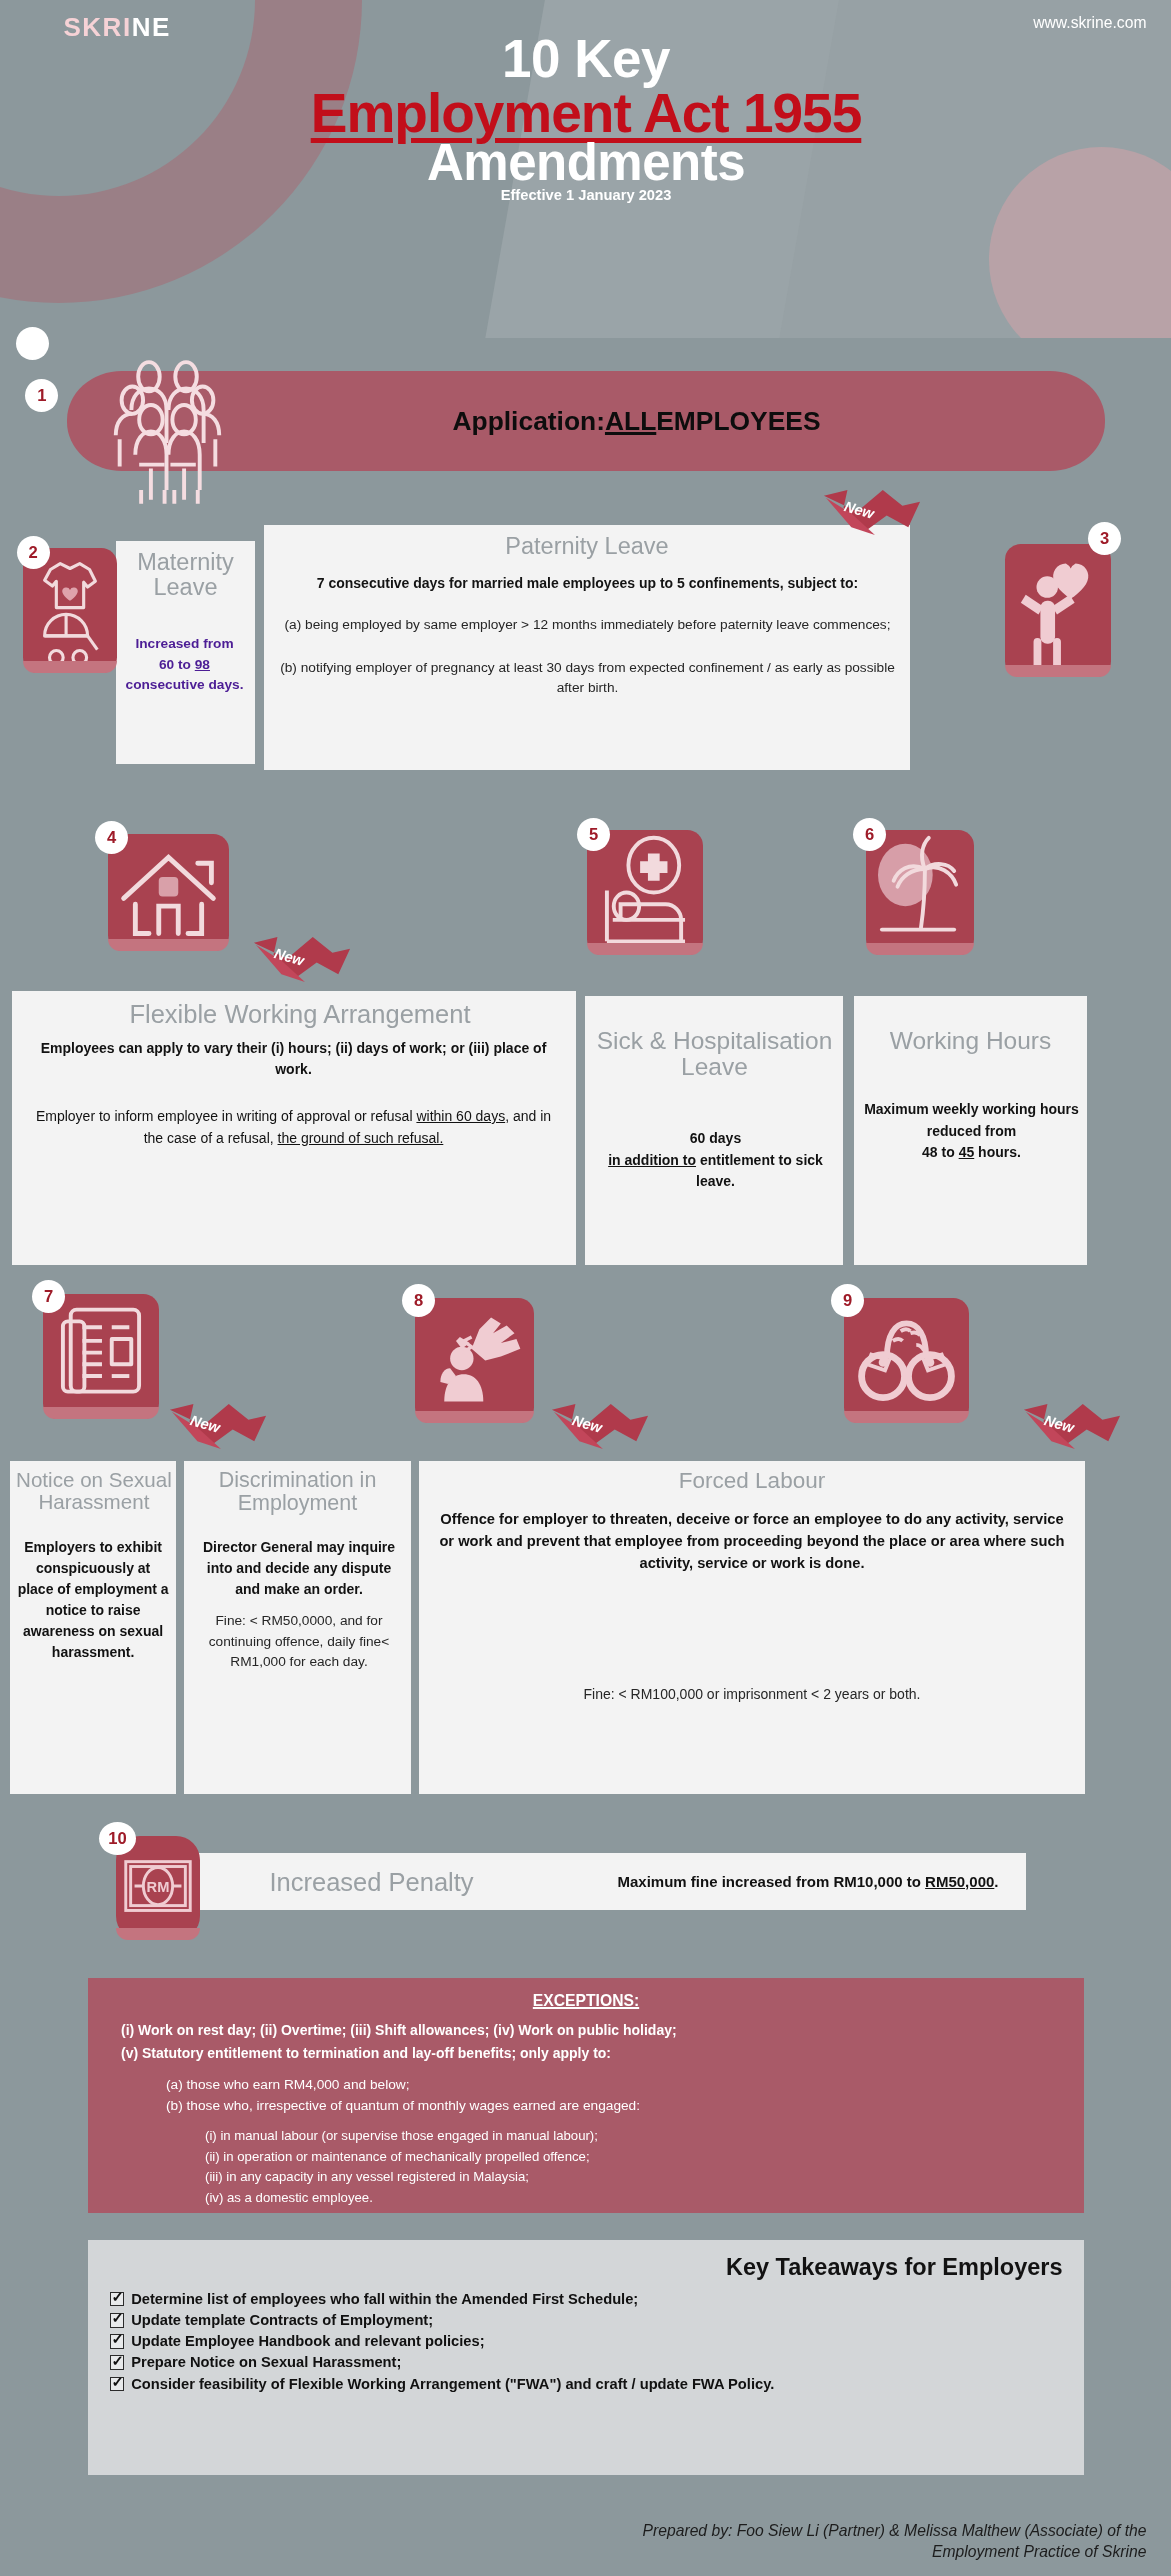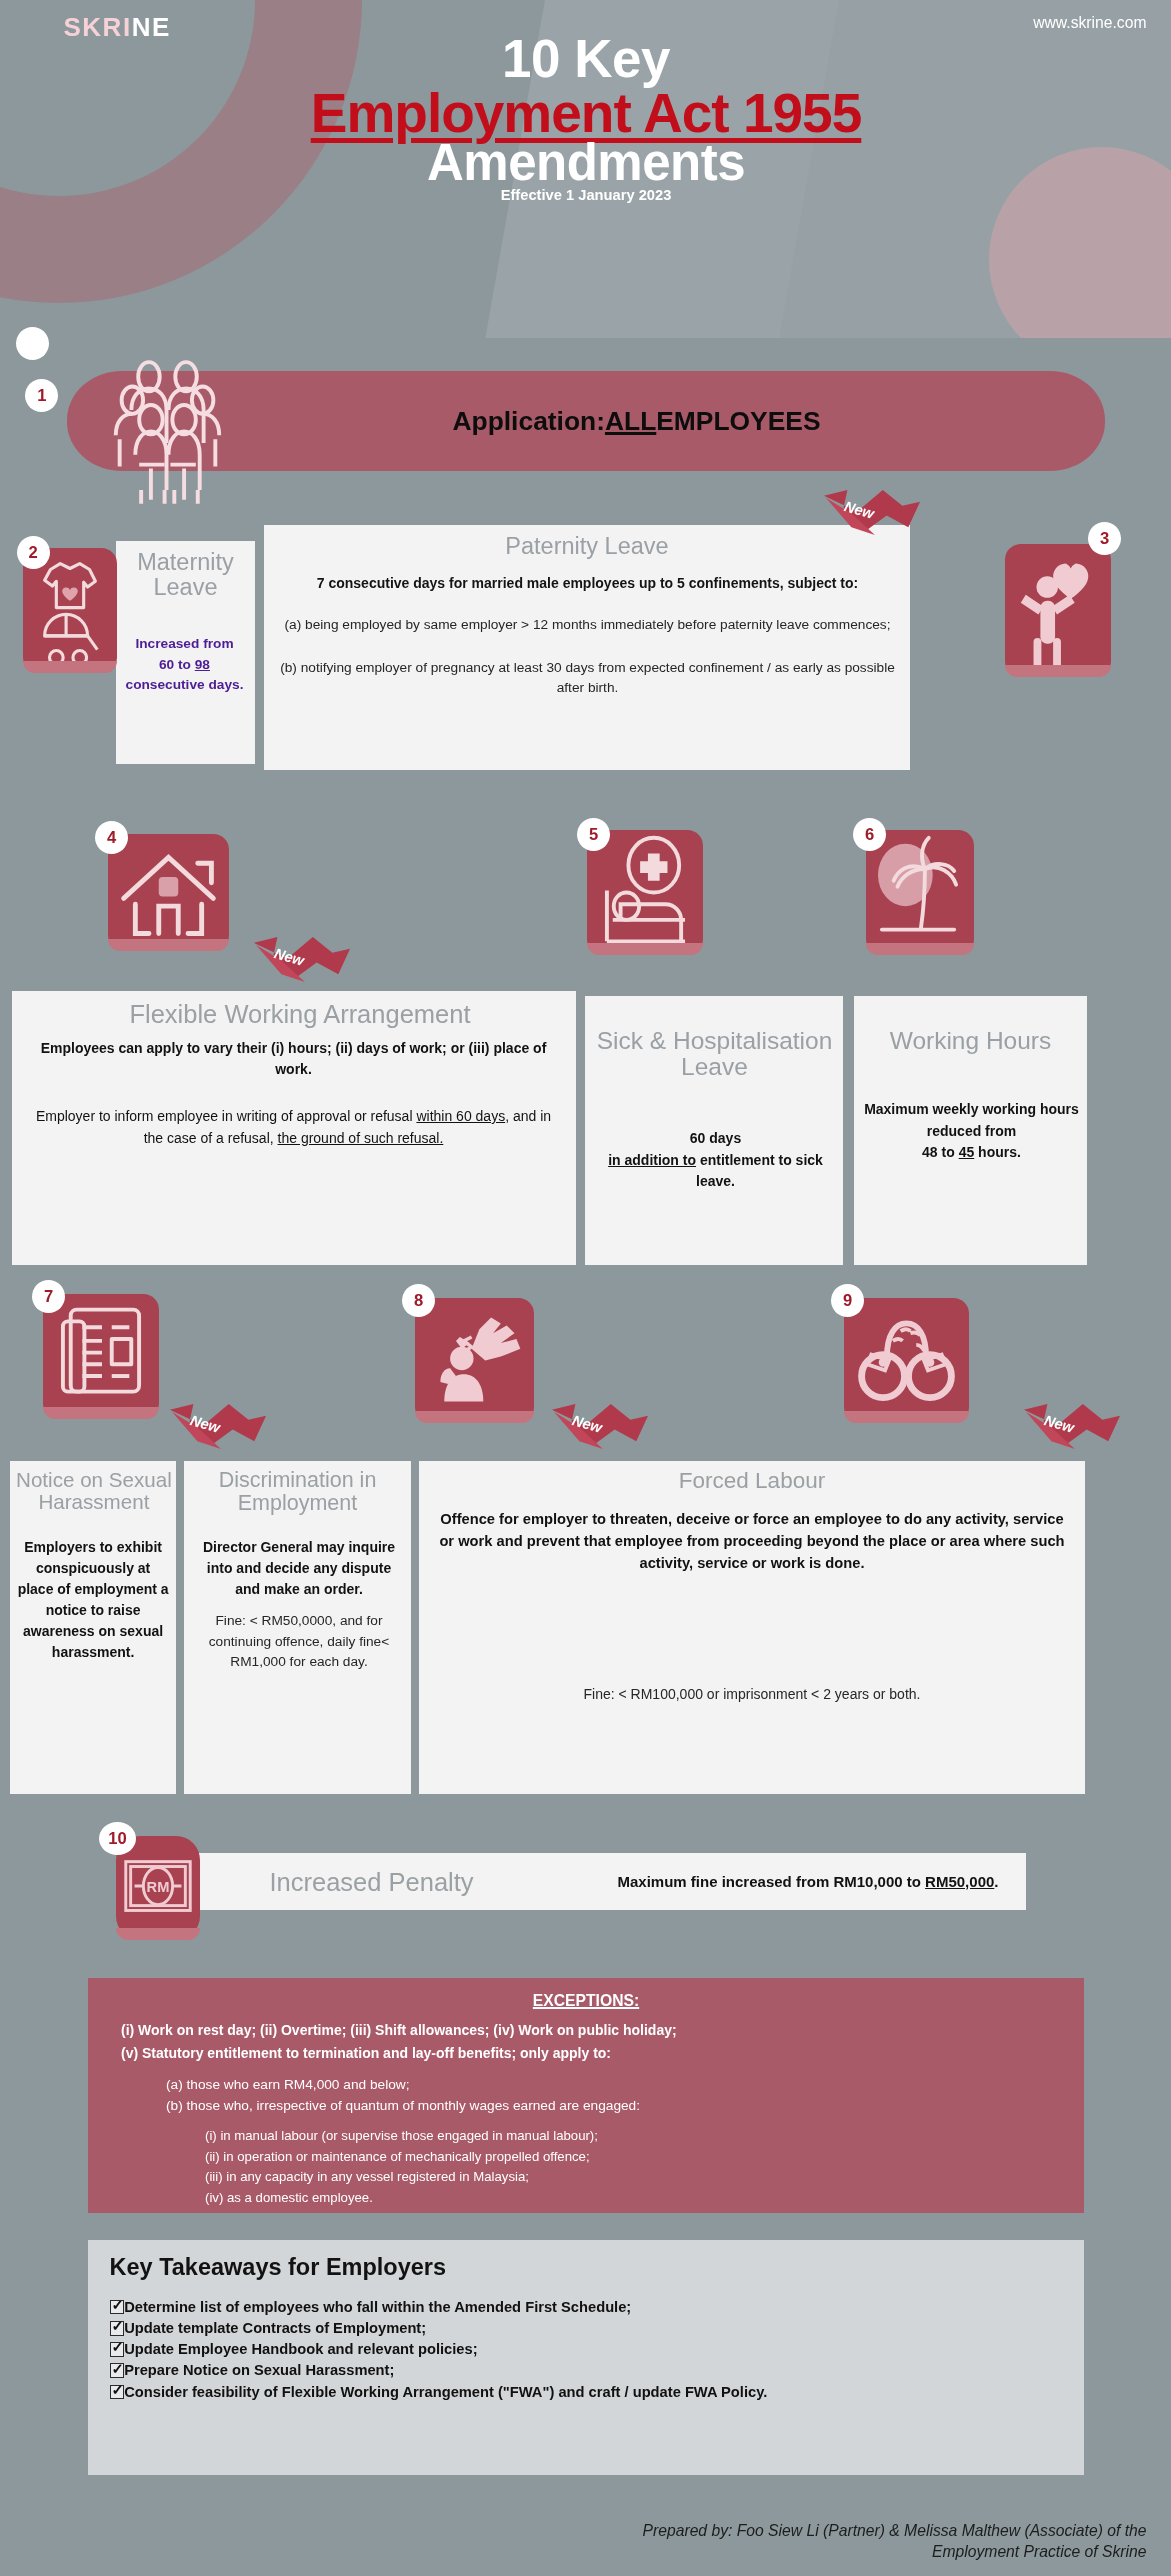--- a/index.html
+++ b/index.html
@@ -94,23 +94,23 @@
   #exc-head { text-align:center; font-size:15.7px; font-weight:700;
               text-decoration:underline; text-decoration-thickness:2px; margin-bottom:9.8px; }
   .exc-l1 { font-size:14px; font-weight:700; line-height:1.6; }
   .exc-l2 { font-size:13.7px; line-height:1.55; margin-left:45px; }
   .exc-l3 { font-size:13.2px; line-height:1.55; margin-left:84px; }
   .sp8 { height:9.8px; }
 
   
   #takeaways { position:absolute; left:88px; top:2240px; width:996px; height:235px;
                background:#d3d6d8; padding:13.7px 21.5px; z-index:2; }
-  #tk-title { text-align:left; font-size:23.5px; font-weight:700; color:#121212;
-              margin-bottom:17px; }
-  .tk-row { display:flex; align-items:flex-start; gap:0; margin:2.9px 0; }
+  #tk-title { text-align:right; font-size:23.5px; font-weight:700; color:#121212;
+              margin-bottom:9px; }
+  .tk-row { display:flex; align-items:flex-start; gap:7px; margin:2.9px 0; }
   .tk-box { width:14.7px; height:14.7px; border:1.5px solid #2b2b2b; background:#e8eaeb;
             position:relative; flex:0 0 auto; margin-top:2px; }
   .tk-box::after { content:"✓"; position:absolute; left:1px; top:-4.9px;
                    font-size:14.7px; font-weight:700; color:#111; }
   .tk-label { font-size:14.7px; font-weight:700; color:#111; line-height:1.25; }
 
   
   #footer { position:absolute; right:25.5px; bottom:13.7px; width:842px; text-align:right;
             font-style:italic; font-size:15.7px; color:#1d1d1d; line-height:1.35; }
 </style>

